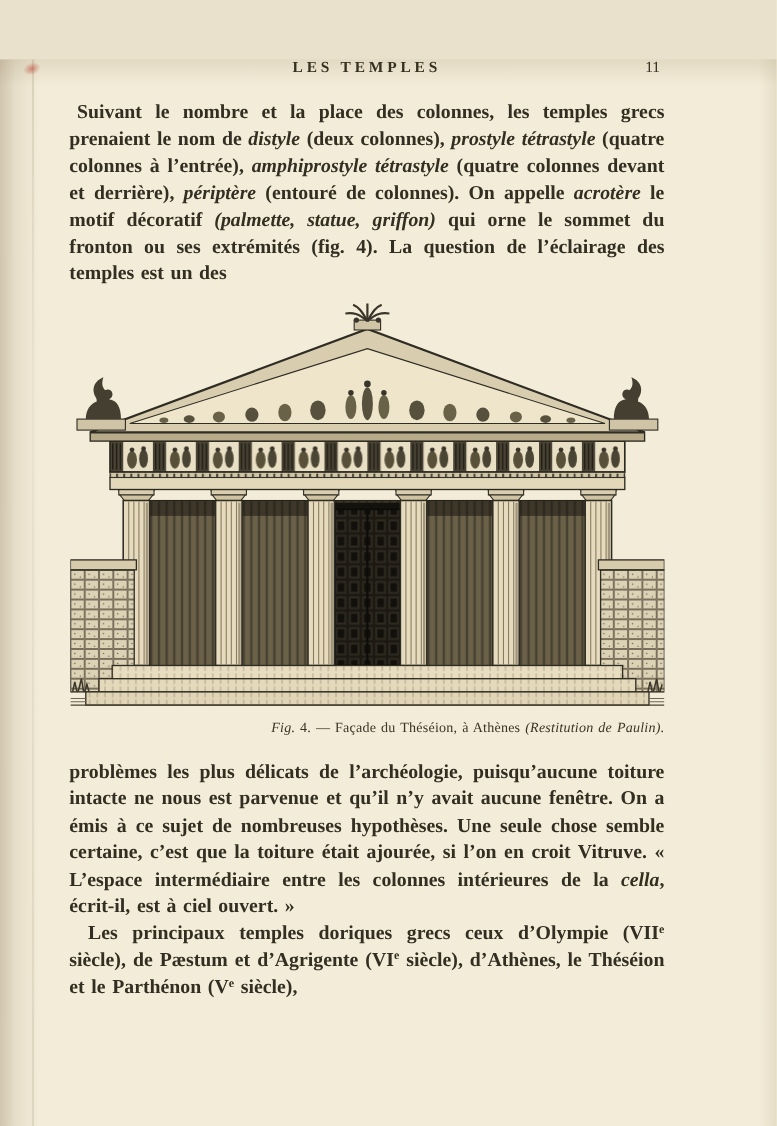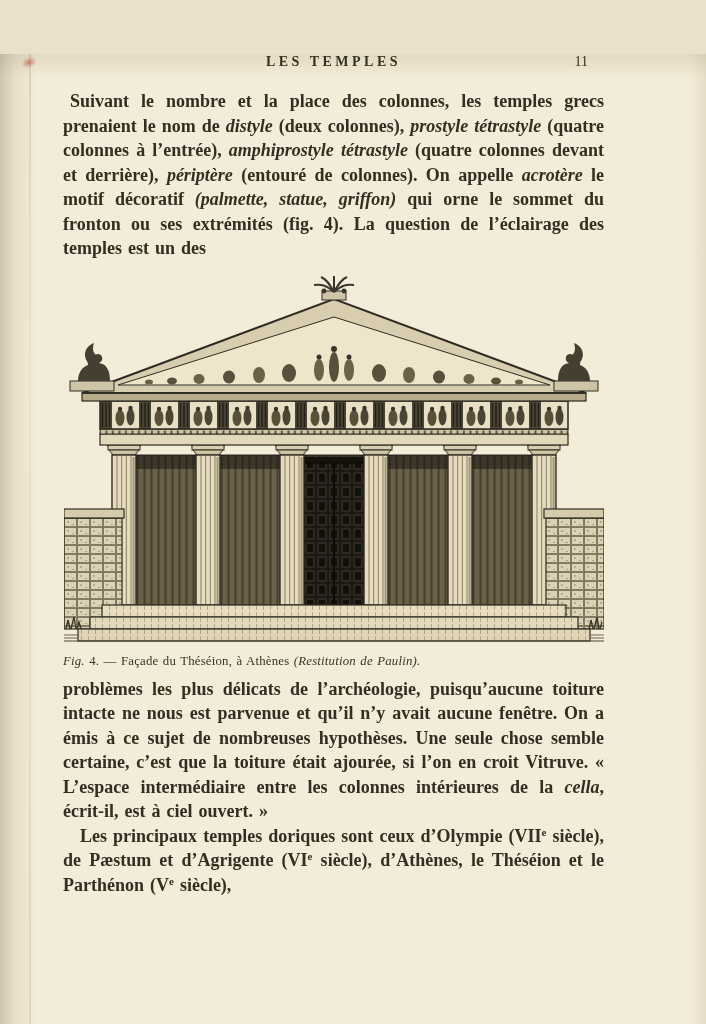--- a/index.html
+++ b/index.html
@@ -27,33 +27,33 @@
     position:absolute;left:21px;top:3px;width:16px;height:11px;
     border-radius:60% 40% 50% 50%;
     background:radial-gradient(ellipse at center, rgba(186,62,44,.55), rgba(186,62,44,0) 72%);
     transform:rotate(-18deg);
   }
   .running-head{
     position:relative;margin:54px 63px 0;width:541px;
     text-align:center;font-size:14px;color:#35301f;
   }
   .head-title{letter-spacing:3.5px;font-weight:700;}
-  .page-num{position:absolute;right:16px;top:0;font-weight:400;}
+  .page-num{position:absolute;right:4px;top:0;font-weight:400;}
   .text-block{margin:0 63px;width:541px;}
   .para{
     margin:0;font-size:18px;line-height:24.5px;font-weight:700;
     text-align:justify;color:#332e22;word-spacing:1.5px;
     -webkit-hyphens:auto;hyphens:auto;
   }
   .para em{}
   .para-first{margin-top:19px;text-indent:7px;}
-  .para2{margin-top:8px;}
+  .para2{margin-top:20px;}
   .para-indent{text-indent:17px;}
   sup{font-size:11px;line-height:0;vertical-align:6px;}
-  figure{margin:14px 0 0;width:541px;text-align:left;}
+  figure{margin:14px 0 0;width:541px;text-align:right;}
   figure svg{display:block;margin:0 auto;}
   figcaption{
     margin-top:9px;font-size:12.8px;font-weight:400;color:#3a3425;
     word-spacing:1px;letter-spacing:.2px;
   }
   figcaption em{font-style:italic;}
 </style>
 </head>
 <body>
 
@@ -192,16 +192,16 @@
         <path d="M0 366 H540" stroke="#4a442f" stroke-width="1"></path>
         <path d="M0 360 H14 M0 363 H14 M526 360 H540 M526 363 H540" stroke="#6e6450" stroke-width="1"></path>
         <path d="M2 354 l2-9 l2 9 M7 354 l3-12 l2 12 M13 354 l2-7 l2 7" stroke="#3c372a" stroke-width="1.4" fill="none"></path>
         <path d="M525 354 l2-9 l2 9 M530 354 l3-12 l2 12 M536 354 l2-7" stroke="#3c372a" stroke-width="1.4" fill="none"></path>
       </svg>
       <figcaption><em>Fig.</em><span> 4. — </span><span>Façade du Théséion, à Athènes </span><em>(Restitution de Paulin).</em></figcaption>
     </figure>
 
     <p class="para para2"><span>problèmes les plus délicats de l’archéologie, puisqu’aucune toiture intacte ne nous est parvenue et qu’il n’y avait aucune fenêtre. On a émis à ce sujet de nombreuses hypothèses. Une seule chose semble certaine, c’est que la toiture était ajourée, si l’on en croit Vitruve. « L’espace intermédiaire entre les colonnes intérieures de la </span><em>cella</em><span>, écrit-il, est à ciel ouvert. »</span></p>
 
-    <p class="para para-indent"><span>Les principaux temples doriques sont ceux d’Olympie (VII</span><sup>e</sup><span> siècle), de Pæstum et d’Agrigente (VI</span><sup>e</sup><span> siècle), d’Athènes, le Théséion et le Parthénon (V</span><sup>e</sup><span> siècle),</span></p>
+    <p class="para para-indent"><span>Les principaux temples doriques grecs ceux d’Olympie (VII</span><sup>e</sup><span> siècle), de Pæstum et d’Agrigente (VI</span><sup>e</sup><span> siècle), d’Athènes, le Théséion et le Parthénon (V</span><sup>e</sup><span> siècle),</span></p>
 
   </main>
 </div>
 
 </body></html>

